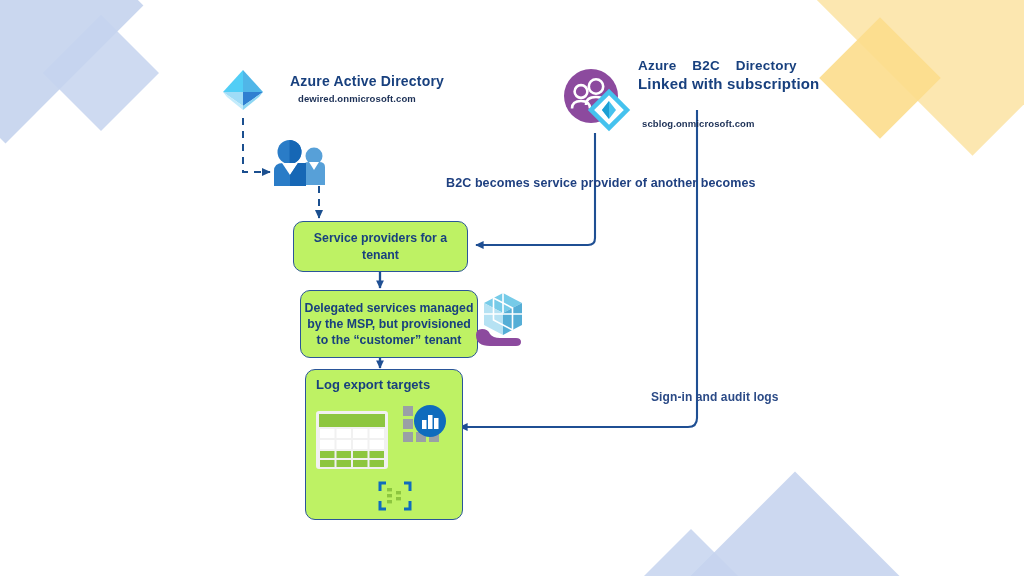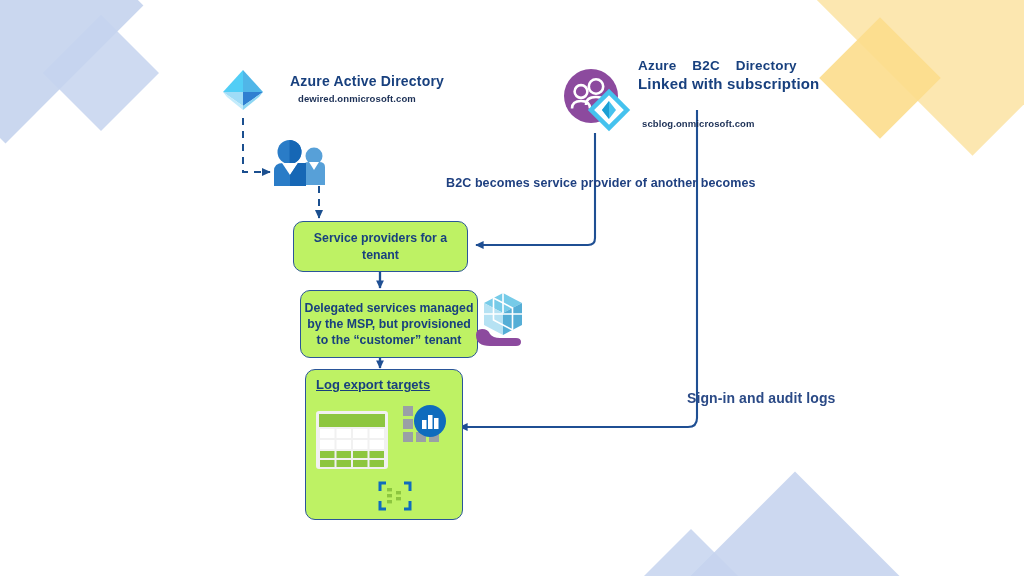--- a/index.html
+++ b/index.html
@@ -24,34 +24,34 @@
   }
   .sub{
     position:absolute;color:#1b2f55;font-size:9.5px;font-weight:600;
     letter-spacing:.1px;
     text-align:center;
   }
   .edge-label{
     position:absolute;color:#1f4080;font-weight:bold;font-size:12.5px;
     letter-spacing:.1px;white-space:nowrap;
   }
-  .edge-label.small{font-size:14px;font-weight:600;color:#2b4a86;margin-left:36px;}
+  .edge-label.small{font-size:12px;font-weight:600;color:#2b4a86;}
 
   
   .box{
     position:absolute;border:1.7px solid #2a5599;border-radius:10px;
     background:#bef264;box-sizing:border-box;
     display:flex;align-items:center;justify-content:center;text-align:center;
     color:#18407e;font-weight:bold;font-size:12.3px;line-height:1.32;
     padding:4px 0;
   }
   .box.topleft{align-items:flex-start;justify-content:flex-start;text-align:left;}
   .box-title{
     position:absolute;left:14px;top:10px;color:#18407e;
-    font-weight:bold;font-size:13px;text-decoration:underline;
+    font-weight:bold;font-size:13px;
   }
 
   
   .ico{position:absolute;}
 
   svg{display:block;overflow:visible;}
 </style>
 </head>
 <body>
 

